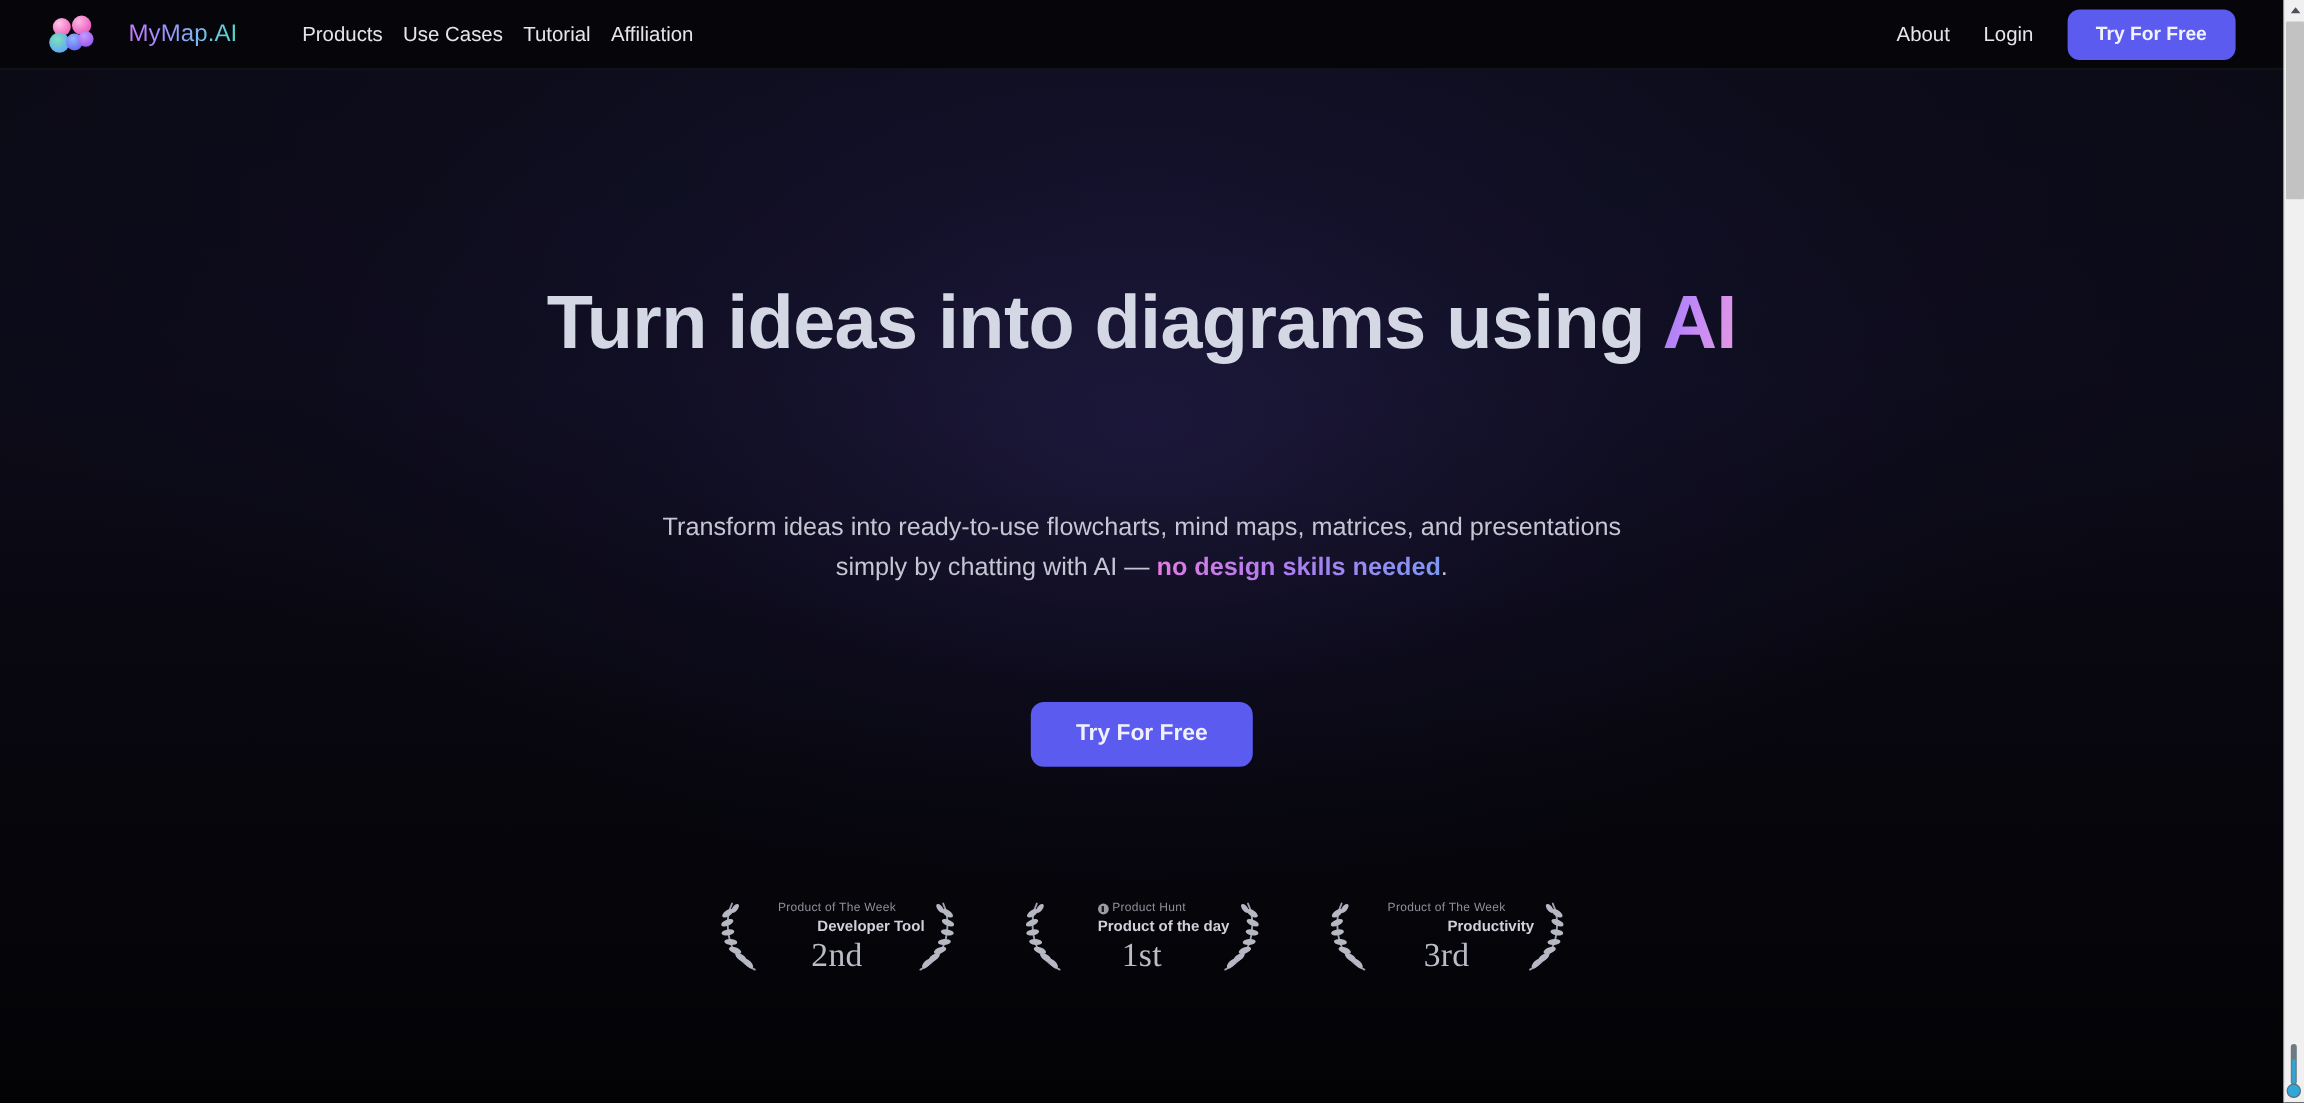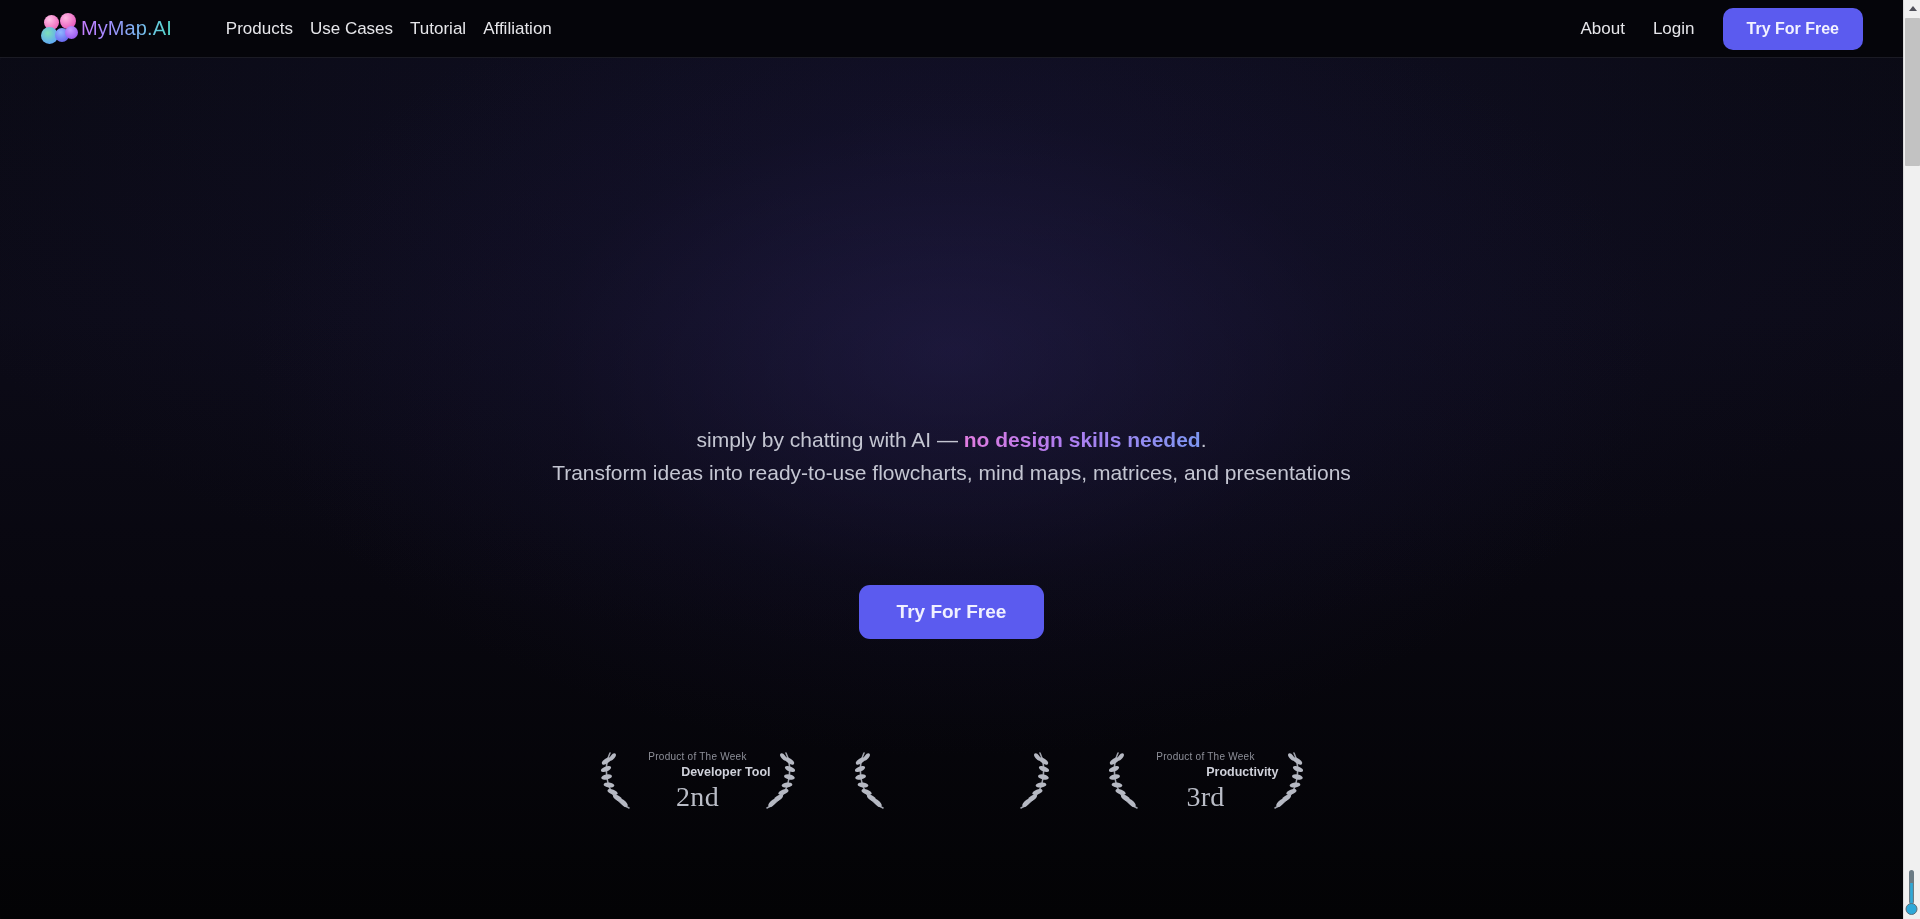--- a/index.html
+++ b/index.html
@@ -28,21 +28,21 @@
   
   #navbar {
     position:absolute; left:0; top:0;
     width:1903px; height:58px;
     background:#05050a;
     border-bottom:1px solid #1b1b24;
     display:flex; align-items:center;
     z-index:40;
   }
   #brand {
-    display:flex; align-items:center; gap:3px;
+    display:flex; align-items:center; gap:29px;
     margin-left:40px;
     justify-content:center;
   }
   #logo-mark {
     position:relative;
     width:38px; height:32px;
     filter:blur(0.6px);
   }
   #logo-mark span {
     position:absolute; border-radius:50%;
@@ -266,24 +266,25 @@
         <span class="nav-link">Login</span>
         <button id="nav-cta">Try For Free</button>
       </div>
 
     </div>
 
     <div id="hero">
 
       <div id="hero-streaks"></div>
 
+      <h1 id="headline"><span>Turn ideas into diagrams using </span><span class="accent">AI</span></h1>
 
       <div id="subhead">
+        <div>Transform ideas into ready-to-use flowcharts, mind maps, matrices, and presentations</div>
         <div><span>simply by chatting with AI — </span><span class="grad">no design skills needed</span><span>.</span></div>
-        <div>Transform ideas into ready-to-use flowcharts, mind maps, matrices, and presentations</div>
       </div>
 
       <div id="hero-cta-wrap">
         <button id="hero-cta">Try For Free</button>
       </div>
 
       <div id="badges">
 
         <div class="badge">
           <svg class="wreath left" viewBox="0 0 34 62" fill="none">
@@ -331,20 +332,28 @@
               <ellipse cx="5.0" cy="19" rx="5.4" ry="2.5" transform="rotate(-22 5 19)"></ellipse>
               <ellipse cx="5.6" cy="27" rx="5.4" ry="2.5" transform="rotate(-10 5.6 27)"></ellipse>
               <ellipse cx="8.0" cy="35" rx="5.4" ry="2.5" transform="rotate(6 8 35)"></ellipse>
               <ellipse cx="11.6" cy="42" rx="5.4" ry="2.5" transform="rotate(20 11.6 42)"></ellipse>
               <ellipse cx="16.6" cy="48" rx="5.4" ry="2.5" transform="rotate(34 16.6 48)"></ellipse>
               <ellipse cx="22.6" cy="53" rx="5.2" ry="2.4" transform="rotate(46 22.6 53)"></ellipse>
               <ellipse cx="11.6" cy="7" rx="4.4" ry="2.2" transform="rotate(-52 11.6 7)"></ellipse>
             </g>
           </svg>
 
+          <div class="badge-text">
+            <div class="badge-top">
+              <span class="ph-icon"></span>
+              <span>Product Hunt</span>
+            </div>
+            <div class="badge-mid">Product of the day</div>
+            <div class="badge-rank">1st</div>
+          </div>
 
           <svg class="wreath right" viewBox="0 0 34 62" fill="none">
             <path d="M28 58 C16 52 8 42 6 28 C4.6 18 6 9 9 3" stroke="#9ea1ab" stroke-width="1.6" stroke-linecap="round"></path>
             <g fill="#b6b9c3">
               <ellipse cx="5.4" cy="11" rx="5.2" ry="2.5" transform="rotate(-34 5.4 11)"></ellipse>
               <ellipse cx="5.0" cy="19" rx="5.4" ry="2.5" transform="rotate(-22 5 19)"></ellipse>
               <ellipse cx="5.6" cy="27" rx="5.4" ry="2.5" transform="rotate(-10 5.6 27)"></ellipse>
               <ellipse cx="8.0" cy="35" rx="5.4" ry="2.5" transform="rotate(6 8 35)"></ellipse>
               <ellipse cx="11.6" cy="42" rx="5.4" ry="2.5" transform="rotate(20 11.6 42)"></ellipse>
               <ellipse cx="16.6" cy="48" rx="5.4" ry="2.5" transform="rotate(34 16.6 48)"></ellipse>

